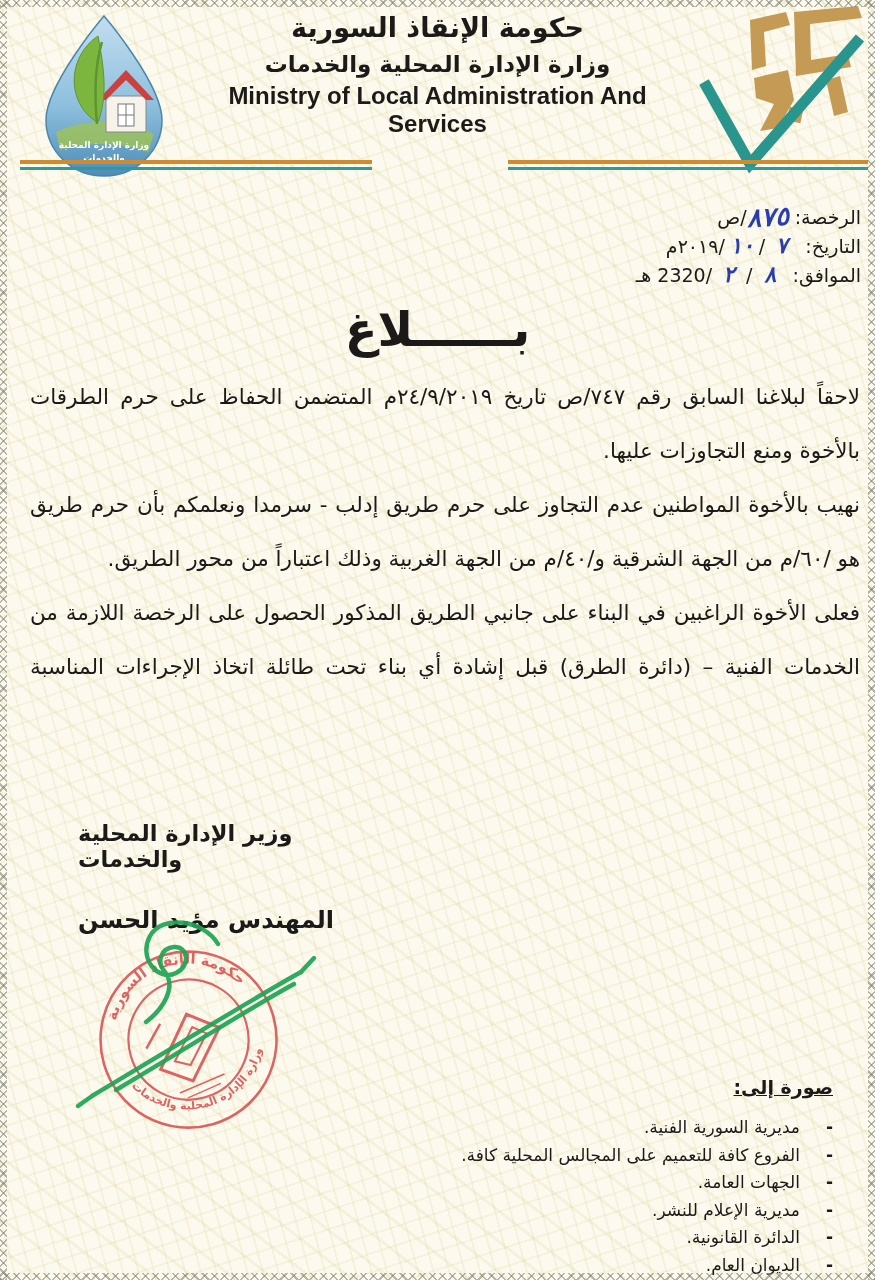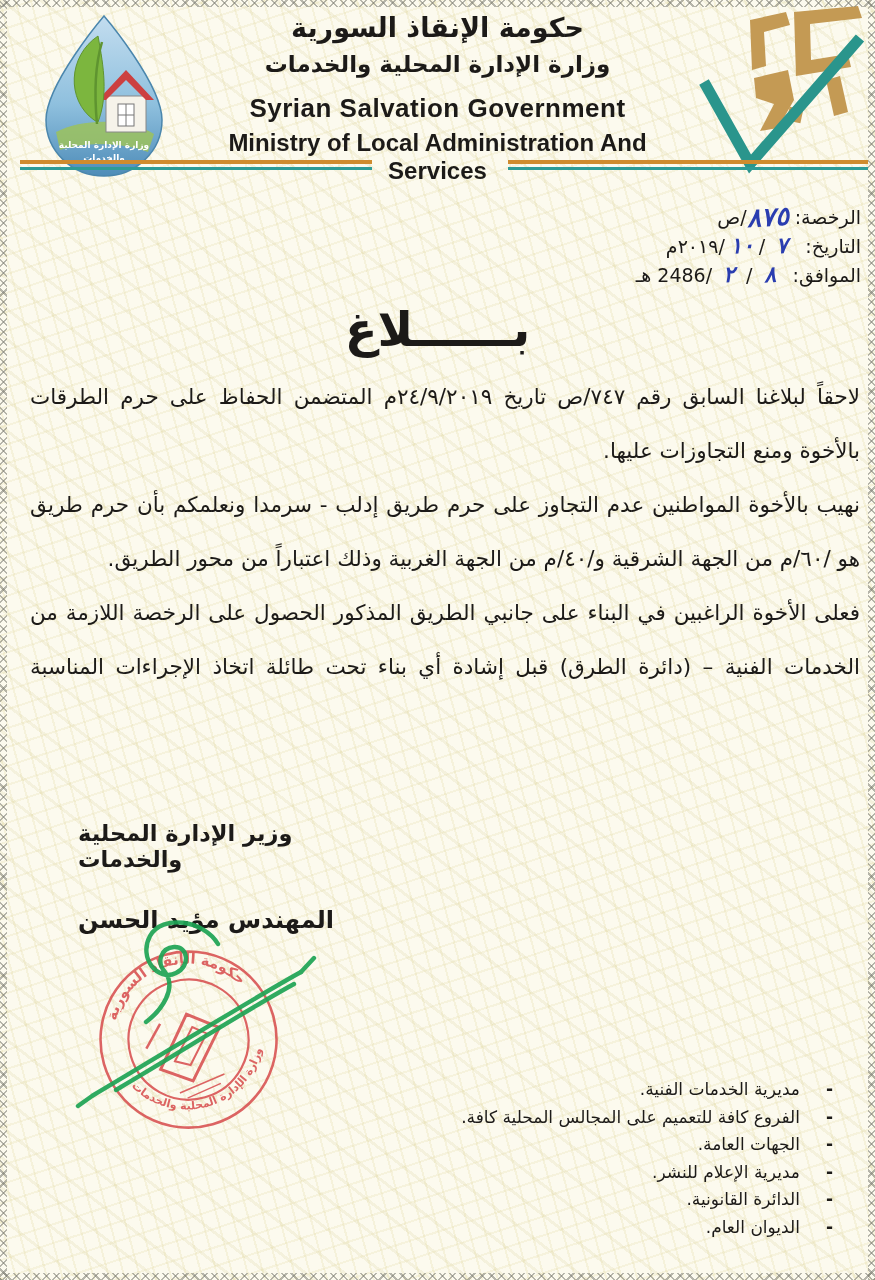--- a/index.html
+++ b/index.html
@@ -103,21 +103,20 @@
       <path d="M66,108 C38,88 40,44 70,24 C76,56 80,84 70,110 Z" fill="#7cb63e" stroke="#5f9430" stroke-width="1"></path>
       <path d="M69,112 C66,80 68,50 74,30" fill="none" stroke="#5f9430" stroke-width="2.5"></path>
       <text x="76" y="136" text-anchor="middle" font-size="9" font-weight="bold" fill="#ffffff">وزارة الإدارة المحلية</text>
       <text x="76" y="149" text-anchor="middle" font-size="9" font-weight="bold" fill="#ffffff">والخدمات</text>
     </svg>
   </div>
 
   <div class="header-text">
     <div class="ar-title">حكومة الإنقاذ السورية</div>
     <div class="ar-subtitle">وزارة الإدارة المحلية والخدمات</div>
-    <div class="en-title">Syrian Salvation Government</div>
     <div class="en-subtitle">Ministry of Local Administration And Services</div>
   </div>
 
   <div class="logo-right">
     <svg width="180" height="172" viewBox="0 0 180 172">
       <g fill="#c49a54">
         <path d="M104,8 L168,2 L172,14 L120,20 L121,56 L158,50 L161,63 L106,72 Z"></path>
         <path d="M60,16 L96,8 L100,21 L74,28 L76,62 L62,66 Z"></path>
         <path d="M64,74 L98,66 L104,96 L88,124 L70,127 L84,100 L66,94 Z"></path>
         <rect x="98" y="104" width="14" height="14" transform="rotate(12 105 111)"></rect>
@@ -147,21 +146,21 @@
       <span class="slot hand">٧</span>
       <span>/</span>
       <span class="slot hand">١٠</span>
       <span>/٢٠١٩م</span>
     </div>
     <div class="ref-row">
       <span class="ref-label">الموافق:</span>
       <span class="slot hand">٨</span>
       <span>/</span>
       <span class="slot hand">٢</span>
-      <span>/2486 هـ</span>
+      <span>/2320 هـ</span>
     </div>
   </div>
 
   <div class="doc-title">بــــــلاغ</div>
 
   <div class="body-text">
     <div class="line full">لاحقاً لبلاغنا السابق رقم ٧٤٧/ص تاريخ ٢٤/٩/٢٠١٩م المتضمن الحفاظ على حرم الطرقات ومناطق</div>
     <div class="line start">بالأخوة ومنع التجاوزات عليها.</div>
     <div class="line full">نهيب بالأخوة المواطنين عدم التجاوز على حرم طريق إدلب - سرمدا ونعلمكم بأن حرم طريق إدلب – سرمدا</div>
     <div class="line endleft">هو /٦٠/م من الجهة الشرقية و/٤٠/م من الجهة الغربية وذلك اعتباراً من محور الطريق.</div>
@@ -202,23 +201,24 @@
       <g fill="none" stroke="#1ea455" stroke-width="4.4" stroke-linecap="round" opacity=".92">
         <path d="M160,34 C146,10 104,4 92,26 C80,48 100,72 118,63 C133,56 130,36 116,37 C103,38 98,52 107,62 C119,78 104,100 88,112"></path>
         <path d="M243,62 C196,88 118,136 34,186 L20,196"></path>
         <path d="M236,74 C192,98 126,140 58,180"></path>
         <path d="M243,62 L256,48"></path>
       </g>
     </svg>
   </div>
 
   <div class="copy-block">
-    <div class="copy-item">
-      <span class="dash">-</span>
-      <span>مديرية الخدمات الفنية.</span>
+    <div class="copy-head">صورة إلى:</div>
+    <div class="copy-item">
+      <span class="dash">-</span>
+      <span>مديرية السورية الفنية.</span>
     </div>
     <div class="copy-item">
       <span class="dash">-</span>
       <span>الفروع كافة للتعميم على المجالس المحلية كافة.</span>
     </div>
     <div class="copy-item">
       <span class="dash">-</span>
       <span>الجهات العامة.</span>
     </div>
     <div class="copy-item">

